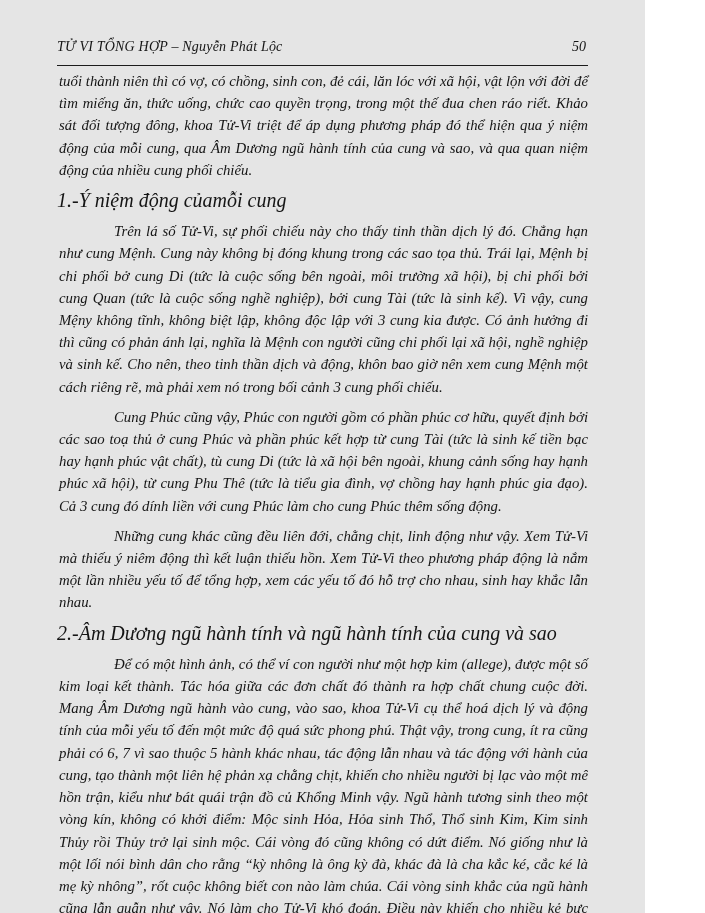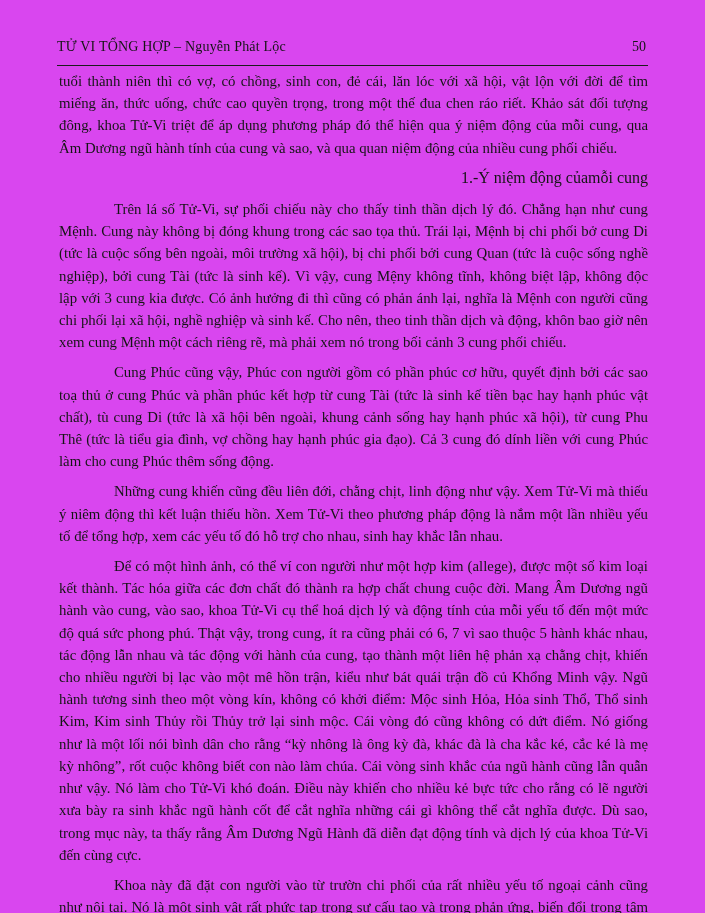--- a/index.html
+++ b/index.html
@@ -2,28 +2,29 @@
 <html lang="vi"><head>
 <meta charset="utf-8">
 <style>
   html, body {
     margin: 0;
     padding: 0;
     background: #ffffff;
   }
   .page {
     position: relative;
-    width: 705px;
+    width: 645px;
     height: 913px;
     box-sizing: border-box;
-    background: #d946ef;
+    background: #e5e5e5;
     padding: 38px 57px 0 57px;
     font-family: "Liberation Serif", "DejaVu Serif", serif;
     color: #151515;
     overflow: hidden;
+    font-style: italic;
   }
   .page-header {
     display: flex;
     justify-content: space-between;
     align-items: baseline;
     font-size: 14px;
     line-height: 18px;
   }
   .book-title { letter-spacing: 0.2px; }
   .page-number { padding-right: 2px; }
@@ -38,37 +39,38 @@
     text-align: justify;
     text-justify: inter-word;
   }
   .para {
     margin: 0 0 8px 2px;
   }
   .para.indent {
     text-indent: 55px;
   }
   .section-heading {
-    font-size: 16px;
+    font-size: 20px;
     font-weight: 400;
-    text-align: right;
+    text-align: left;
     margin: 4px 0 9px 0;
   }
 </style>
 </head>
 <body>
 
 <div class="page">
   <div class="page-header">
     <span class="book-title">TỬ VI TỔNG HỢP – Nguyễn Phát Lộc</span>
     <span class="page-number">50</span>
   </div>
   <hr class="header-rule">
   <div class="page-body">
       <p class="para">tuổi thành niên thì có vợ, có chồng, sinh con, đẻ cái, lăn lóc với xã hội, vật lộn với đời để tìm miếng ăn, thức uống, chức cao quyền trọng, trong một thế đua chen ráo riết. Khảo sát đối tượng đông, khoa Tử-Vi triệt để áp dụng phương pháp đó thể hiện qua ý niệm động của mỗi cung, qua Âm Dương ngũ hành tính của cung và sao, và qua quan niệm động của nhiều cung phối chiếu.</p>
       <h2 class="section-heading">1.-Ý niệm động củamỗi cung</h2>
       <p class="para indent">Trên lá số Tử-Vi, sự phối chiếu này cho thấy tinh thần dịch lý đó. Chẳng hạn như cung Mệnh. Cung này không bị đóng khung trong các sao tọa thủ. Trái lại, Mệnh bị chi phối bở cung Di (tức là cuộc sống bên ngoài, môi trường xã hội), bị chi phối bởi cung Quan (tức là cuộc sống nghề nghiệp), bởi cung Tài (tức là sinh kế). Vì vậy, cung Mệny không tĩnh, không biệt lập, không độc lập với 3 cung kia được. Có ảnh hưởng đi thì cũng có phản ánh lại, nghĩa là Mệnh con người cũng chi phối lại xã hội, nghề nghiệp và sinh kế. Cho nên, theo tinh thần dịch và động, khôn bao giờ nên xem cung Mệnh một cách riêng rẽ, mà phải xem nó trong bối cảnh 3 cung phối chiếu.</p>
       <p class="para indent">Cung Phúc cũng vậy, Phúc con người gồm có phần phúc cơ hữu, quyết định bởi các sao toạ thủ ở cung Phúc và phần phúc kết hợp từ cung Tài (tức là sinh kế tiền bạc hay hạnh phúc vật chất), tù cung Di (tức là xã hội bên ngoài, khung cảnh sống hay hạnh phúc xã hội), từ cung Phu Thê (tức là tiểu gia đình, vợ chồng hay hạnh phúc gia đạo). Cả 3 cung đó dính liền với cung Phúc làm cho cung Phúc thêm sống động.</p>
-      <p class="para indent">Những cung khiến cũng đều liên đới, chằng chịt, linh động như vậy. Xem Tử-Vi mà thiếu ý niêm động thì kết luận thiếu hồn. Xem Tử-Vi theo phương pháp động là nắm một lần nhiều yếu tố để tổng hợp, xem các yếu tố đó hỗ trợ cho nhau, sinh hay khắc lẫn nhau.</p>
+      <p class="para indent">Những cung khác cũng đều liên đới, chằng chịt, linh động như vậy. Xem Tử-Vi mà thiếu ý niêm động thì kết luận thiếu hồn. Xem Tử-Vi theo phương pháp động là nắm một lần nhiều yếu tố để tổng hợp, xem các yếu tố đó hỗ trợ cho nhau, sinh hay khắc lẫn nhau.</p>
+      <h2 class="section-heading">2.-Âm Dương ngũ hành tính và ngũ hành tính của cung và sao</h2>
       <p class="para indent">Để có một hình ảnh, có thể ví con người như một hợp kim (allege), được một số kim loại kết thành. Tác hóa giữa các đơn chất đó thành ra hợp chất chung cuộc đời. Mang Âm Dương ngũ hành vào cung, vào sao, khoa Tử-Vi cụ thể hoá dịch lý và động tính của mỗi yếu tố đến một mức độ quá sức phong phú. Thật vậy, trong cung, ít ra cũng phải có 6, 7 vì sao thuộc 5 hành khác nhau, tác động lẫn nhau và tác động với hành của cung, tạo thành một liên hệ phản xạ chằng chịt, khiến cho nhiều người bị lạc vào một mê hồn trận, kiểu như bát quái trận đồ củ Khổng Minh vậy. Ngũ hành tương sinh theo một vòng kín, không có khởi điểm: Mộc sinh Hỏa, Hỏa sinh Thổ, Thổ sinh Kim, Kim sinh Thủy rồi Thủy trở lại sinh mộc. Cái vòng đó cũng không có dứt điểm. Nó giống như là một lối nói bình dân cho rằng “kỳ nhông là ông kỳ đà, khác đà là cha kắc ké, cắc ké là mẹ kỳ nhông”, rốt cuộc không biết con nào làm chúa. Cái vòng sinh khắc của ngũ hành cũng lẫn quẫn như vậy. Nó làm cho Tử-Vi khó đoán. Điều này khiến cho nhiều kẻ bực tức cho rằng có lẽ người xưa bày ra sinh khắc ngũ hành cốt để cắt nghĩa những cái gì không thể cắt nghĩa được. Dù sao, trong mục này, ta thấy rằng Âm Dương Ngũ Hành đã diễn đạt động tính và dịch lý của khoa Tử-Vi đến cùng cực.</p>
       <p class="para indent">Khoa này đã đặt con người vào từ trườn chi phối của rất nhiều yếu tố ngoại cảnh cũng như nội tại. Nó là một sinh vật rất phức tạp trong sự cấu tạo và trong phản ứng, biến đổi trong tâm tính và trong hoàn cảnh. Chính hoàn cảnh này cũng luôn luôn biến đổi. Từng đợt, con người phải thích ứng mãi với môi sinh mới: tuổi niên thiếu sống với cha mẹ, anh em, lớn lên sống với vợ chồng, con</p>
     </div>
 </div>
 
 </body></html>

